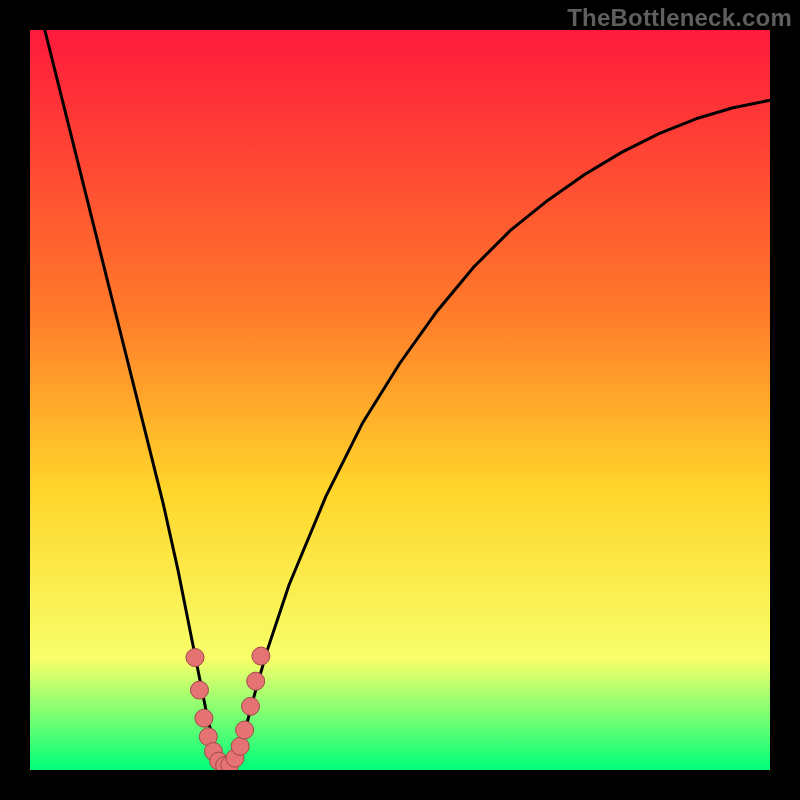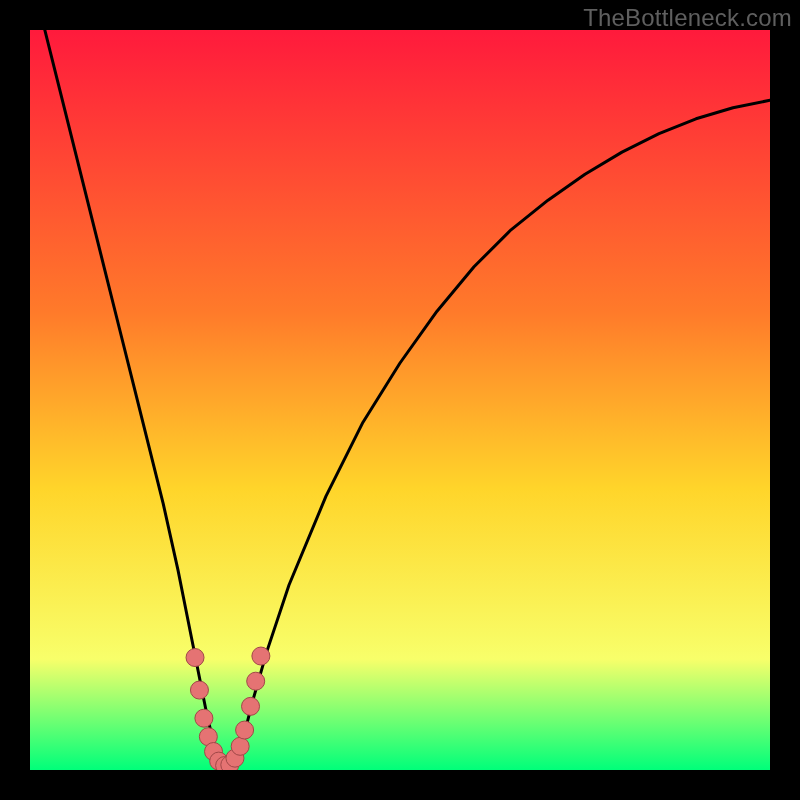--- a/index.html
+++ b/index.html
@@ -25,21 +25,21 @@
     top: 30px;
     width: 740px;
     height: 740px;
   }
   .watermark {
     position: absolute;
     top: 4px;
     right: 8px;
     color: #5f5f5f;
     font-size: 24px;
-    font-weight: 400;
+    font-weight: 700;
     letter-spacing: 0.2px;
     user-select: none;
     pointer-events: none;
   }
   svg { display: block; }
 </style>
 </head>
 <body>
 
 <div class="frame">

